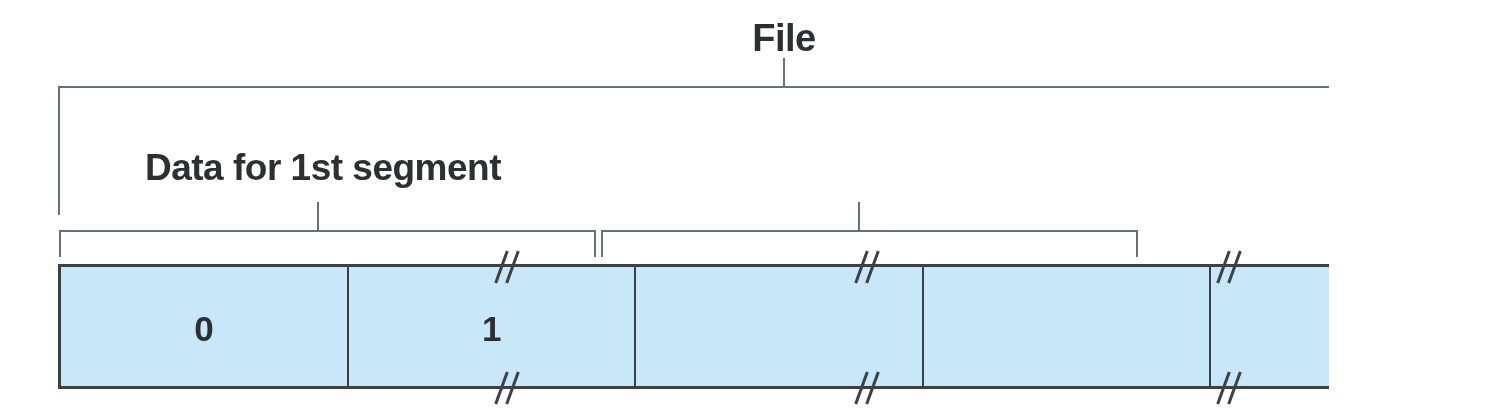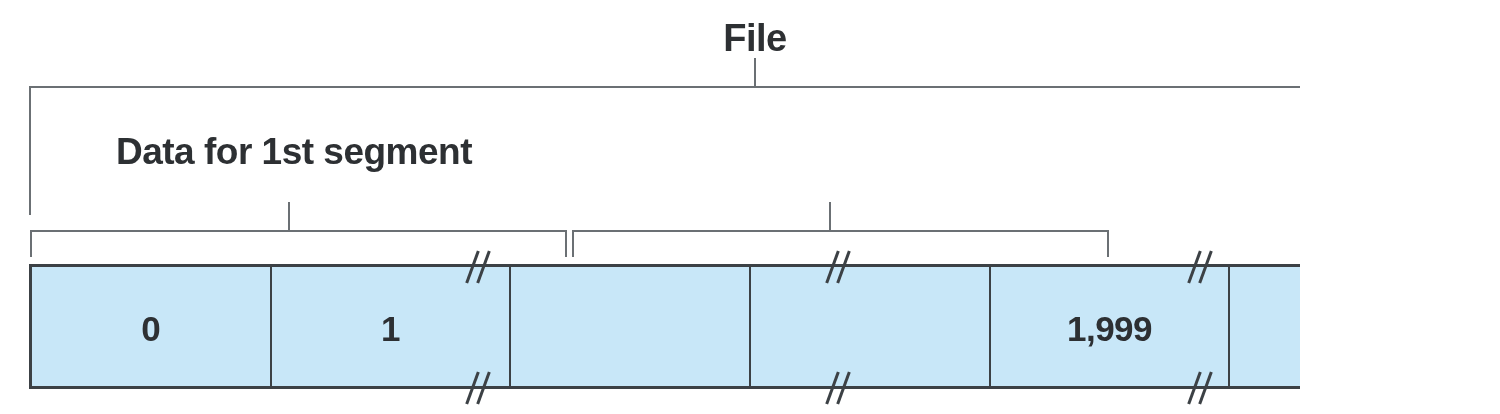--- a/index.html
+++ b/index.html
@@ -13,32 +13,33 @@
   html, body { background: var(--background); }
   body { font-family: "Liberation Sans", "DejaVu Sans", sans-serif; }
 
   .canvas {
     position: relative;
     width: 1300px;
     height: 414px;
     background: var(--background);
     overflow: hidden;
     color: var(--text-color);
+    margin-left: 29px;
   }
 
   .label {
     position: absolute;
     text-align: center;
     font-weight: 600;
     color: var(--text-color);
     letter-spacing: -0.5px;
     white-space: nowrap;
   }
   .file-label   { left: 555px; top: 17px;  width: 400px; font-size: 38px; }
-  .seg-label    { top: 131px; width: 440px; font-size: 37px; }
+  .seg-label    { top: 147px; width: 440px; font-size: 37px; }
   .seg1-label   { left: 74px; }
   .seg2-label   { left: 613px; }
 
   .vline {
     position: absolute;
     width: 2px;
     background: var(--bracket-line);
   }
   .file-tick     { left: 754px;  top: 58px;  height: 29px; }
   .file-arm-l    { left: 29px;   top: 86px;  height: 129px; }
@@ -127,21 +128,20 @@
   <div class="vline seg1-tick"></div>
   <div class="vline seg2-tick"></div>
   <div class="seg-bracket seg1-bracket"></div>
   <div class="seg-bracket seg2-bracket"></div>
 
   <div class="byte-row">
     <div class="cell">0</div>
     <div class="cell">1</div>
     <div class="cell"></div>
     <div class="cell"></div>
-    <div class="cell">1,999</div>
     <div class="cell"></div>
   </div>
 
   <div class="break-mark brk-top brk-x1">
       <span class="slash"></span>
       <span class="slash"></span>
     </div>
   <div class="break-mark brk-top brk-x2">
       <span class="slash"></span>
       <span class="slash"></span>

